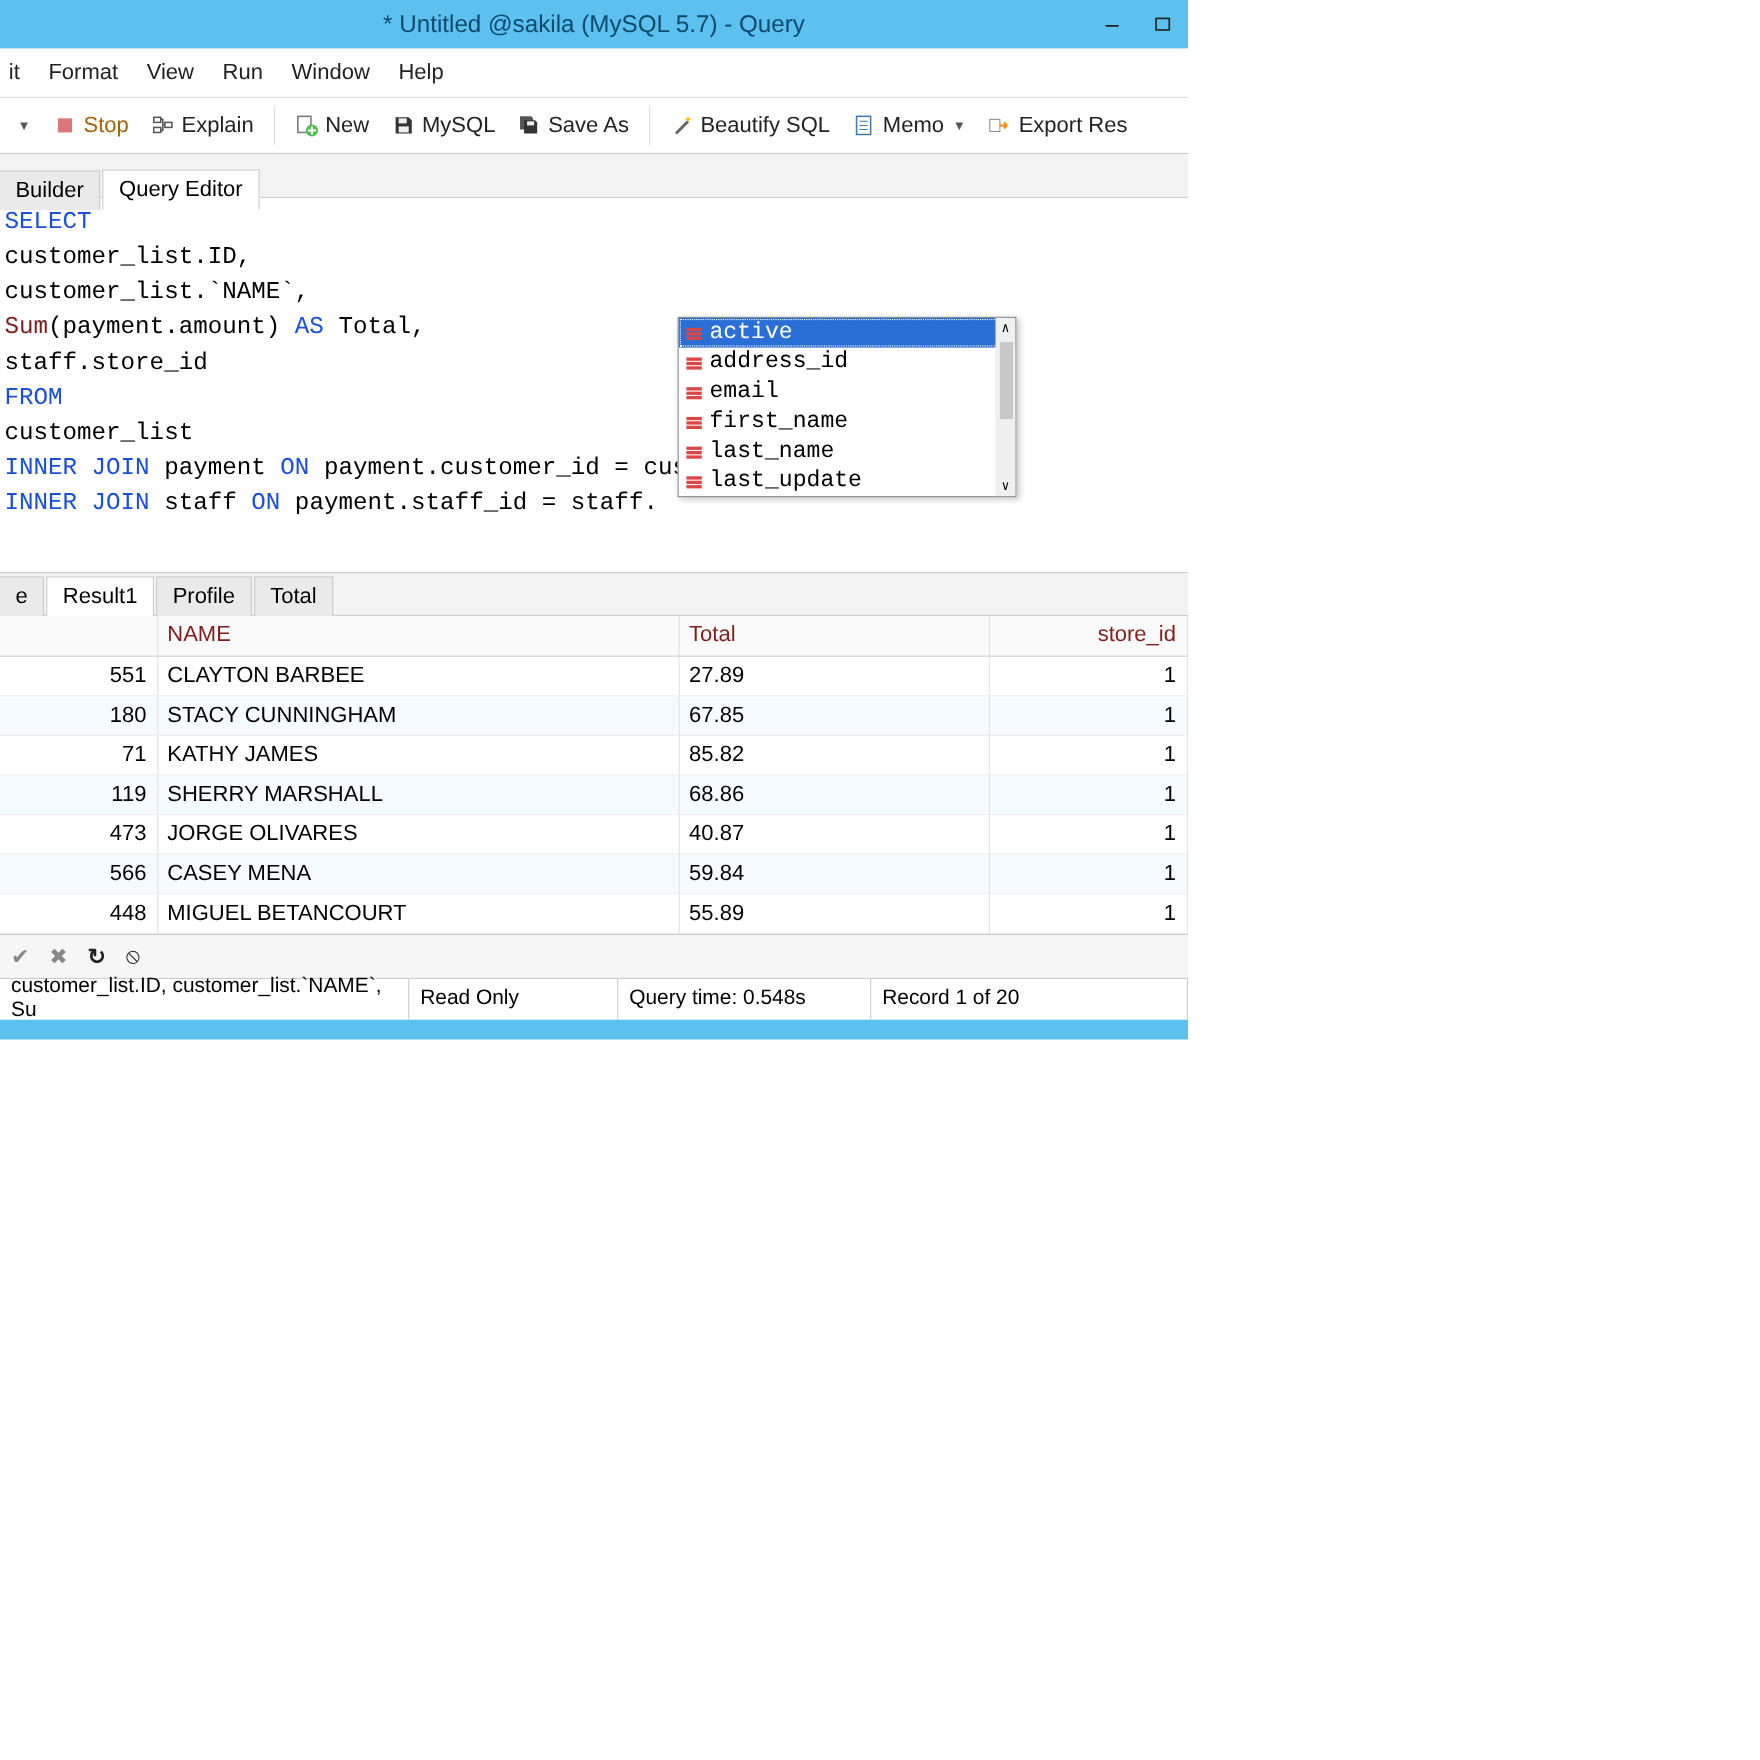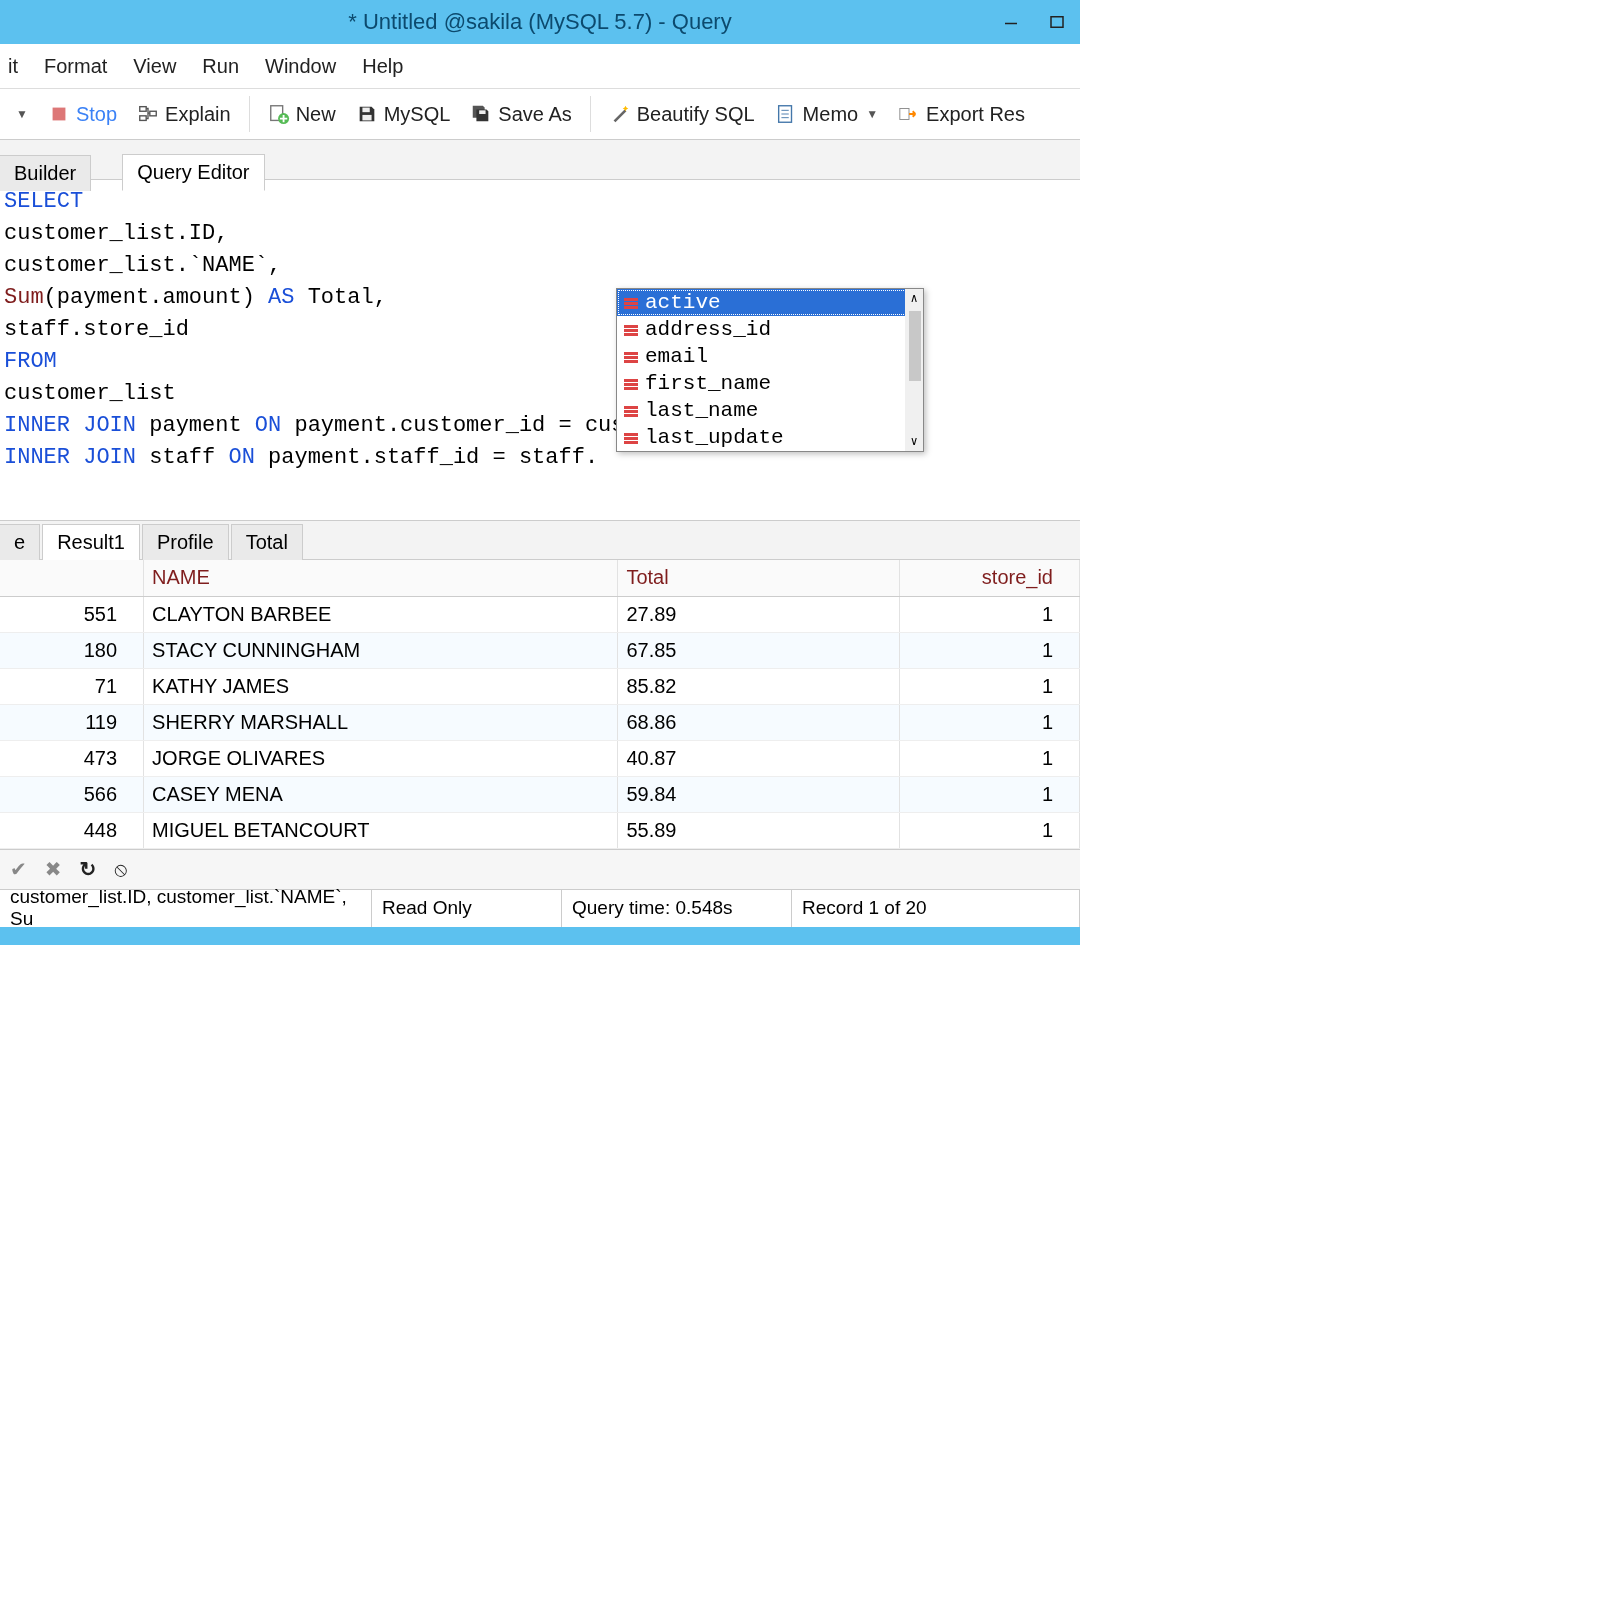--- a/index.html
+++ b/index.html
@@ -5,47 +5,47 @@
   * { box-sizing: border-box; margin: 0; padding: 0; }
   html, body { width: 1080px; height: 1080px; font-family: "Segoe UI", Tahoma, sans-serif; font-size: 20px; background: #fff; overflow: hidden; }
   .titlebar { height: 44px; background: #5cc1ef; display: flex; align-items: center; justify-content: center; position: relative; }
   .titlebar .title { color: #0c4a6e; font-size: 22px; }
   .titlebar .winbtns { position: absolute; right: 0; top: 0; display: flex; height: 100%; }
   .winbtn { width: 46px; display: flex; align-items: center; justify-content: center; font-size: 20px; color: #222; }
   .menubar { height: 44px; display: flex; align-items: center; padding: 0 8px; gap: 26px; color: #222; }
   .menubar span { cursor: default; }
   .toolbar { height: 52px; border-top: 1px solid #ddd; border-bottom: 1px solid #ccc; display: flex; align-items: center; padding: 0 4px; }
   .tbtn { display: flex; align-items: center; gap: 6px; padding: 4px 10px; color: #222; }
-  .tbtn.disabled { color: #3b82f6; }
+  .tbtn.disabled { color: #a16207; }
   .tsep { width: 1px; height: 36px; background: #ddd; margin: 0 8px; }
   .dd { font-size: 12px; color: #555; padding-left: 2px; }
   .icon { width: 22px; height: 22px; display: inline-flex; align-items: center; justify-content: center; }
   .icon svg { width: 22px; height: 22px; }
   .tabstrip { height: 40px; display: flex; align-items: flex-end; border-bottom: 1px solid #ccc; background: #f3f3f3; padding-left: 0; }
   .tab { padding: 6px 14px; border: 1px solid #ccc; border-bottom: none; background: #eaeaea; margin-right: 2px; position: relative; top: 12px; }
   .tab.first { border-left: none; }
-  .tab.active { background: #fff; border-bottom: 1px solid #fff; margin-left: 29px; }
+  .tab.active { background: #fff; border-bottom: 1px solid #fff; }
   .editor { padding: 6px 4px 10px 4px; font-family: "Courier New", monospace; font-size: 22px; line-height: 32px; white-space: pre; overflow: hidden; height: 340px; position: relative; }
   .kw { color: #1a4fd8; }
   .fn { color: #7f1d1d; }
   .autocomplete { position: absolute; left: 616px; top: 288px; width: 308px; background: #fff; border: 1px solid #888; box-shadow: 2px 2px 6px rgba(0,0,0,0.25); font-family: "Courier New", monospace; font-size: 21px; }
   .ac-row { display: flex; align-items: center; padding: 2px 6px; gap: 6px; }
   .ac-row.sel { background: #2a6fd6; color: #fff; outline: 1px dotted #fff; outline-offset: -2px; }
   .ac-icon { width: 16px; height: 14px; display: inline-block; }
   .ac-icon svg { width: 16px; height: 14px; display:block; }
   .ac-scroll { position: absolute; right: 0; top: 0; bottom: 0; width: 18px; background: #f0f0f0; display:flex; flex-direction:column; align-items:center; justify-content:space-between; }
   .ac-thumb { position:absolute; right:2px; top:22px; width:12px; height:70px; background:#c8c8c8; }
   .result-tabstrip { height: 40px; display: flex; align-items: flex-end; border-top: 1px solid #ccc; border-bottom: 1px solid #ccc; background: #f3f3f3; }
   .rtab { padding: 6px 14px; border: 1px solid #ccc; border-bottom: none; background: #eaeaea; margin-right: 2px; position: relative; top:1px; }
   .rtab.first { border-left:none; }
   .rtab.active { background: #fff; }
   .grid { width: 100%; border-collapse: collapse; table-layout: fixed; }
   .grid th, .grid td { border-right: 1px solid #e2e2e2; border-bottom: 1px solid #eee; padding: 5px 8px; font-size: 20px; height: 36px; }
   .grid th { background: #fafafa; text-align: left; font-weight: normal; color: #7f1d1d; border-bottom: 1px solid #ccc; }
-  .grid .num { text-align: right; padding-right: 26px; }
+  .grid .num { text-align: right; padding-right: 10px; }
   .grid tr.zebra td { background: #f6fbff; }
   .actionbar { height: 40px; border-top: 1px solid #ccc; background: #f6f6f6; display:flex; align-items:center; gap:18px; padding:0 10px; color:#888; }
   .actionbar .en { color:#222; }
   .statusbar { height: 38px; border-top: 1px solid #ccc; display:flex; align-items:stretch; font-size:19px; }
   .status-cell { border-right:1px solid #ccc; padding:6px 10px; display:flex; align-items:center; }
   .spacer { flex:1; }
   .bottom-band { height: 18px; background:#5cc1ef; }
 </style>
 </head>
 <body>

